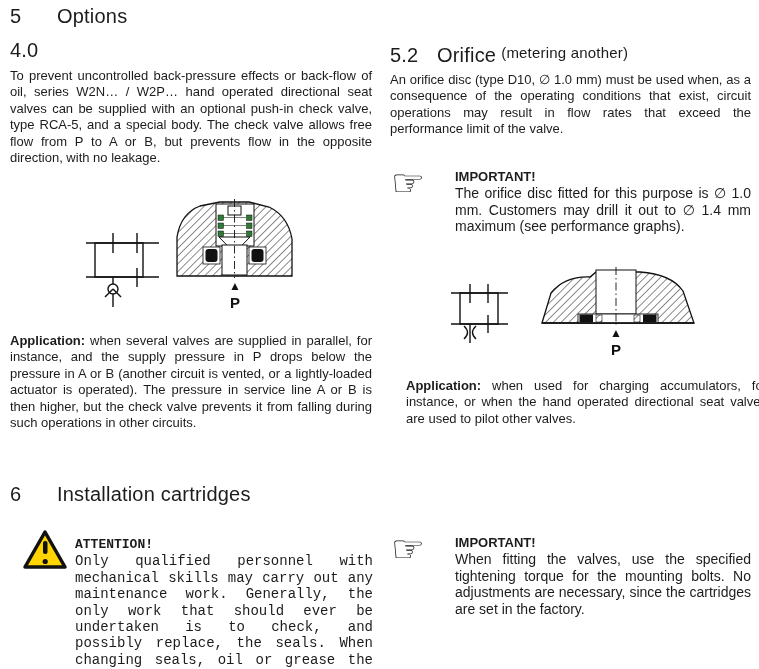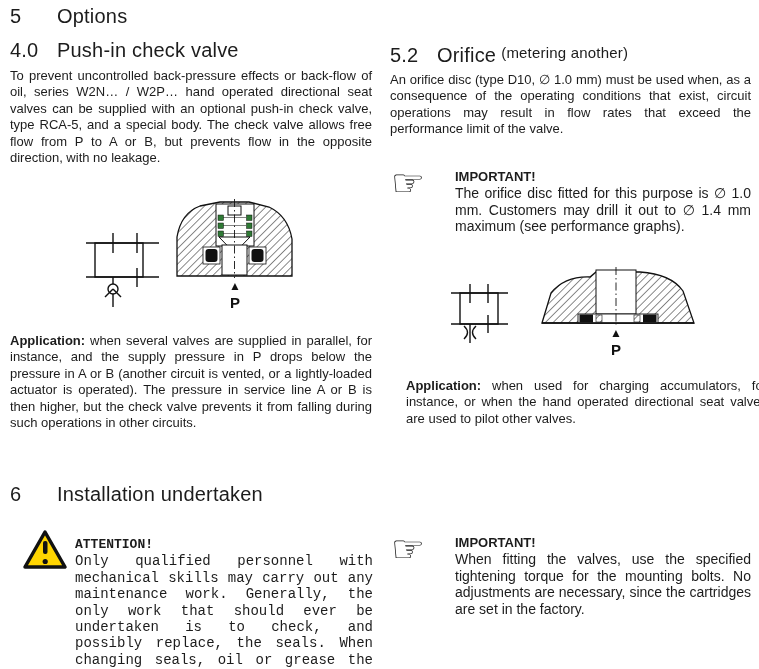--- a/index.html
+++ b/index.html
@@ -25,21 +25,20 @@
 
 <div class="page">
 
   <div class="abs sec-h" style="left:10px; top:5px;">
     <span class="sec-num">5</span>
     <span>Options</span>
   </div>
 
   <div class="abs sec-h" style="left:10px; top:39px;">
     <span class="sec-num">4.0</span>
-    <span>Push-in check valve</span>
   </div>
 
   <div class="abs body-text" style="left:10px; top:68px; width:362px;">To prevent uncontrolled back-pressure effects or back-flow of oil, series W2N… / W2P… hand operated directional seat valves can be supplied with an optional push-in check valve, type RCA-5, and a special body. The check valve allows free flow from P to A or B, but prevents flow in the opposite direction, with no leakage.</div>
 
   <svg class="abs" style="left:85px; top:230px;" width="80" height="85" viewBox="0 0 80 85">
     <g stroke="#111" stroke-width="1.4" fill="none">
       <line x1="1" y1="13" x2="74" y2="13"></line>
       <line x1="28" y1="3" x2="28" y2="23"></line>
       <line x1="52" y1="3" x2="52" y2="23"></line>
       <rect x="10" y="13" width="48" height="34"></rect>
@@ -138,21 +137,21 @@
 
   <div class="abs arrow-up" style="left:601px; top:327px;">▲</div>
   <div class="abs p-label" style="left:601px; top:342px;">P</div>
 
   <div class="abs body-text" style="left:390px; top:378px; width:361px;margin-left:16px;">
     <span class="bold">Application:</span><span> when used for charging accumulators, for instance, or when the hand operated directional seat valves are used to pilot other valves.</span>
   </div>
 
   <div class="abs sec-h" style="left:10px; top:483px;">
     <span class="sec-num">6</span>
-    <span>Installation undertaken</span>
+    <span>Installation cartridges</span>
   </div>
 
   <svg class="abs" style="left:22px; top:528px;" width="46" height="44" viewBox="0 0 46 44">
     <polygon points="23,4 43,39 3,39" fill="#ffd400" stroke="#111" stroke-width="3.5" stroke-linejoin="round"></polygon>
     <rect x="21" y="13" width="4.5" height="13" rx="2" fill="#111"></rect>
     <circle cx="23.2" cy="33.5" r="2.6" fill="#111"></circle>
   </svg>
   <div class="abs" style="left:75px; top:537px; width:298px;font-family:Liberation Mono, monospace;">
     <div class="note-head">ATTENTION!</div>
     <div class="note-body">Only qualified personnel with mechanical skills may carry out any maintenance work. Generally, the only work that should ever be undertaken is to check, and possibly replace, the seals. When changing seals, oil or grease the new seals thoroughly before fitting them.</div>

